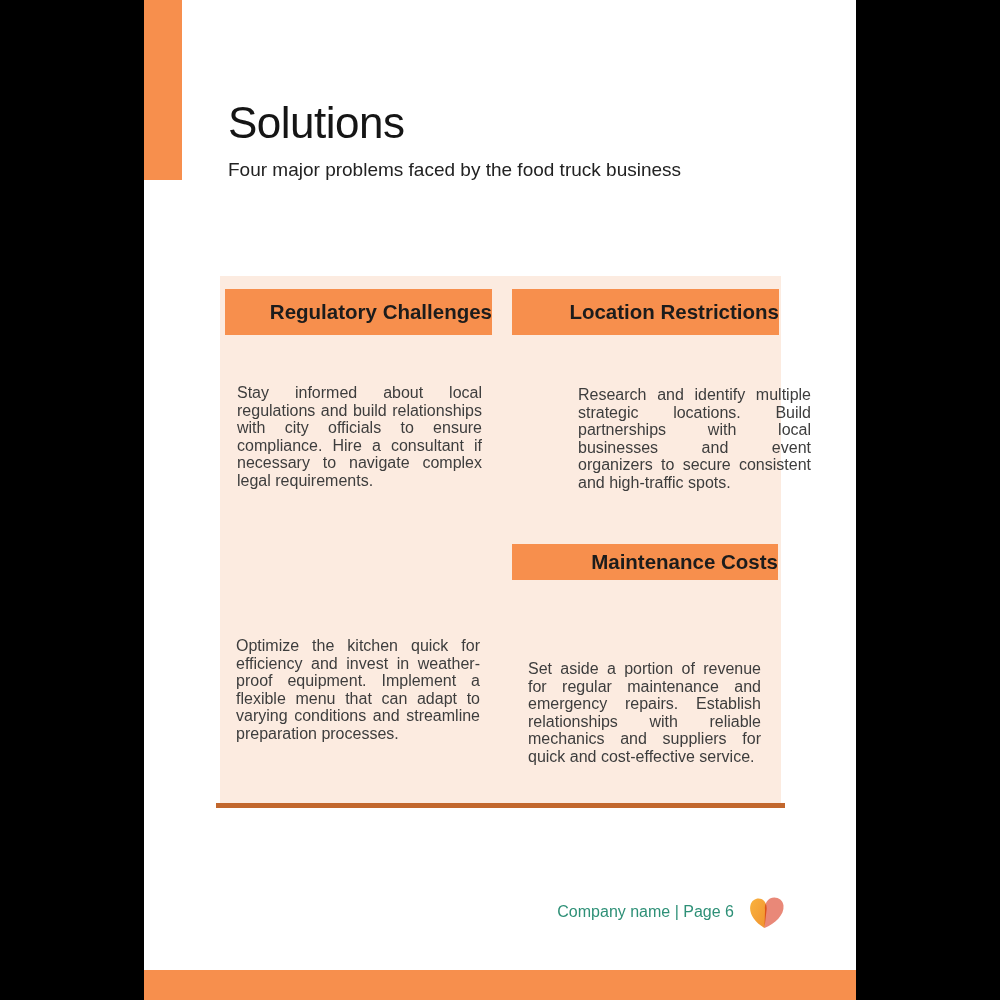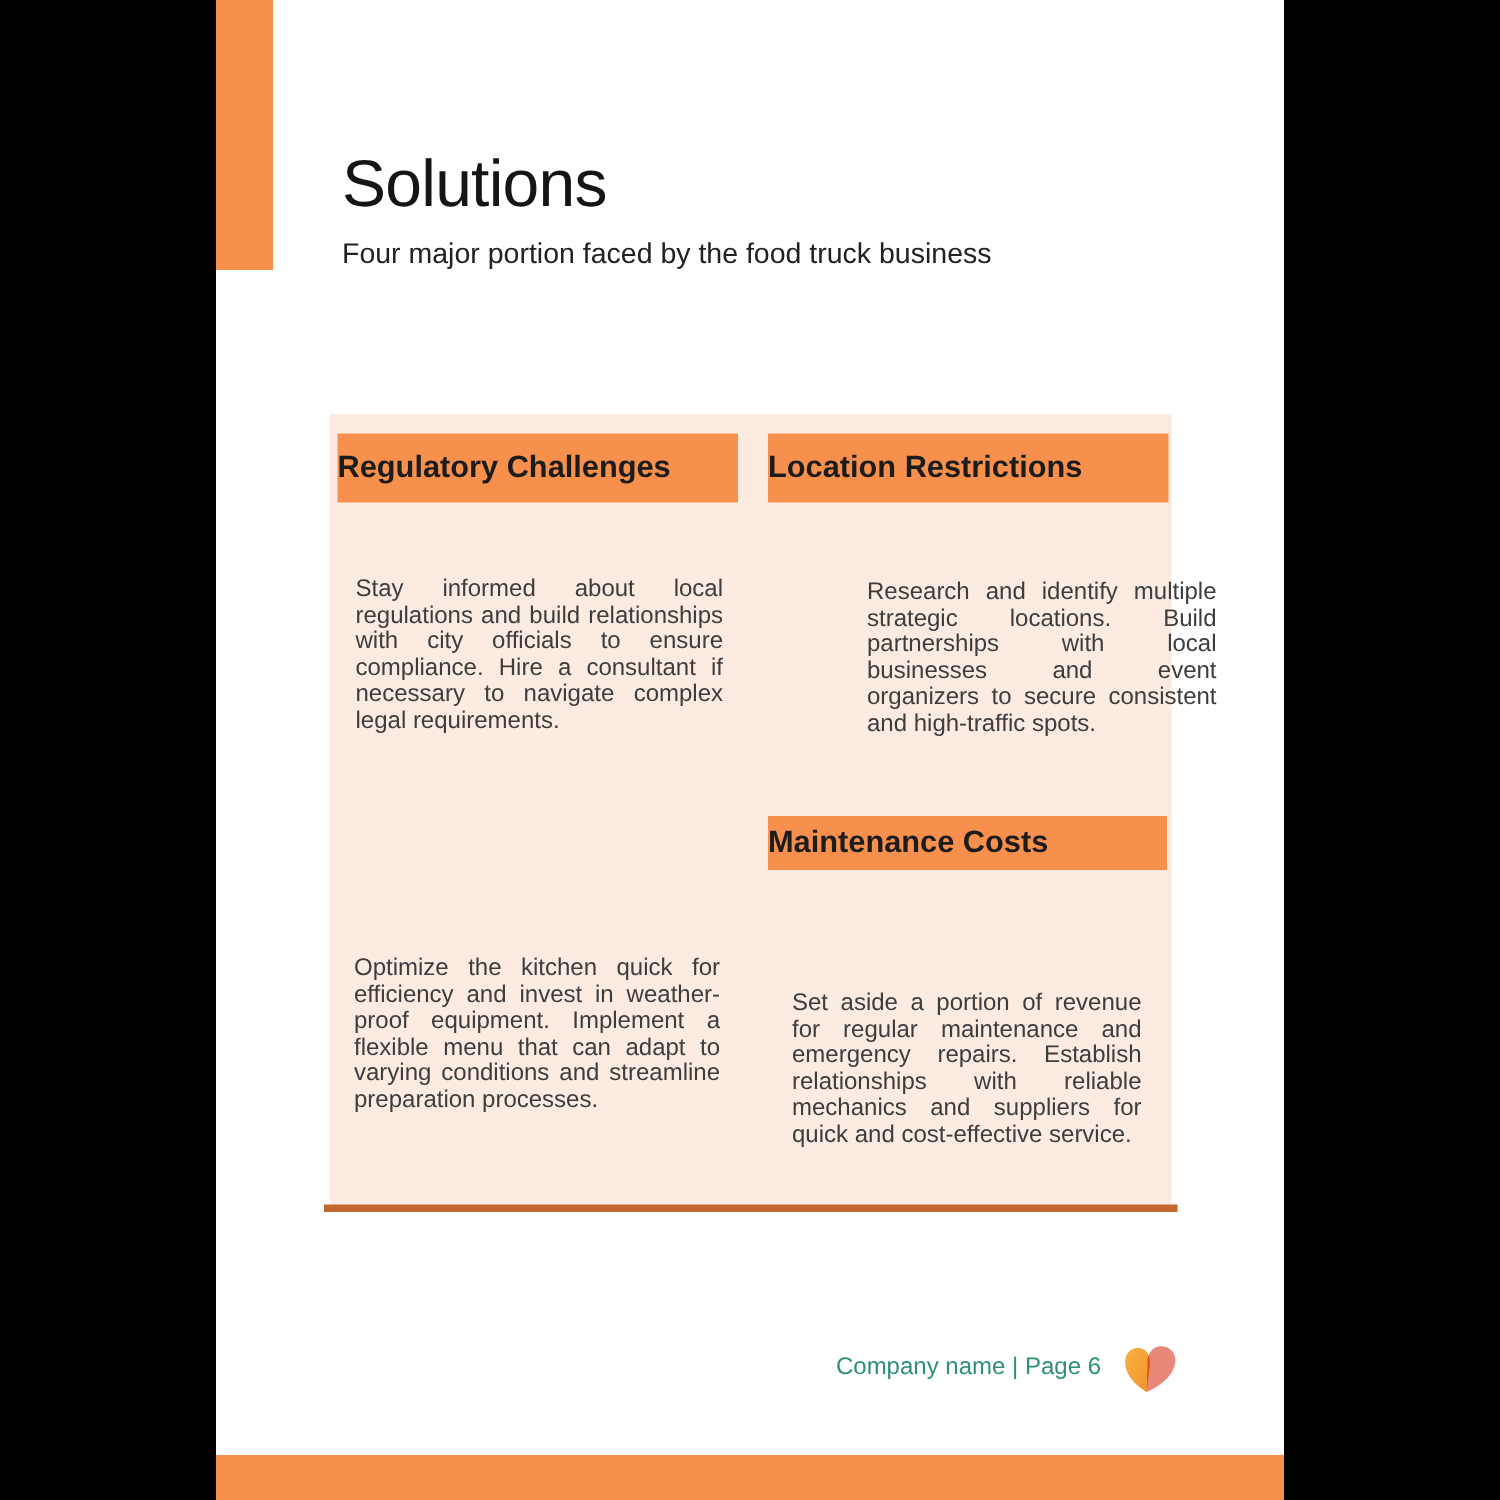--- a/index.html
+++ b/index.html
@@ -27,21 +27,21 @@
   }
   .panel{
     position:absolute;left:76px;top:276px;width:561px;height:527px;
     background:var(--panel);
   }
   .underline{
     position:absolute;left:72px;top:803px;width:569px;height:5px;
     background:var(--underline);
   }
   .hdr{
-    position:absolute;display:flex;align-items:center;justify-content:flex-start;
+    position:absolute;display:flex;align-items:center;justify-content:flex-end;
     background:var(--accent);
     font-size:20.5px;font-weight:700;color:#1c1c1c;letter-spacing:0px;
   }
   .hdr1{left:5px;top:13px;width:267px;height:46px;}
   .hdr2{left:292px;top:13px;width:267px;height:46px;}
   .hdr3{left:4px;top:268px;width:264px;height:48px;}
   .hdr4{left:292px;top:268px;width:266px;height:36px;}
   .bodytext{
     position:absolute;margin:0;
     font-size:16px;line-height:17.6px;color:#3d3d3d;
@@ -66,21 +66,21 @@
   }
 </style>
 </head>
 <body style="--accent: #F78F4D; --panel: #FCEBE0; --underline: #C2672D; --footer-text: #2E9077; background: rgb(0, 0, 0);">
 
 <div class="page">
 
   <div class="accent-top"></div>
 
   <h1 class="title">Solutions</h1>
-  <p class="subtitle">Four major portion faced by the food truck business</p>
+  <p class="subtitle">Four major problems faced by the food truck business</p>
 
   <div class="panel">
 
     <div class="hdr hdr1">
       <span>Regulatory Challenges</span>
     </div>
     <div class="hdr hdr2">
       <span>Location Restrictions</span>
     </div>
     <div class="hdr hdr4">

